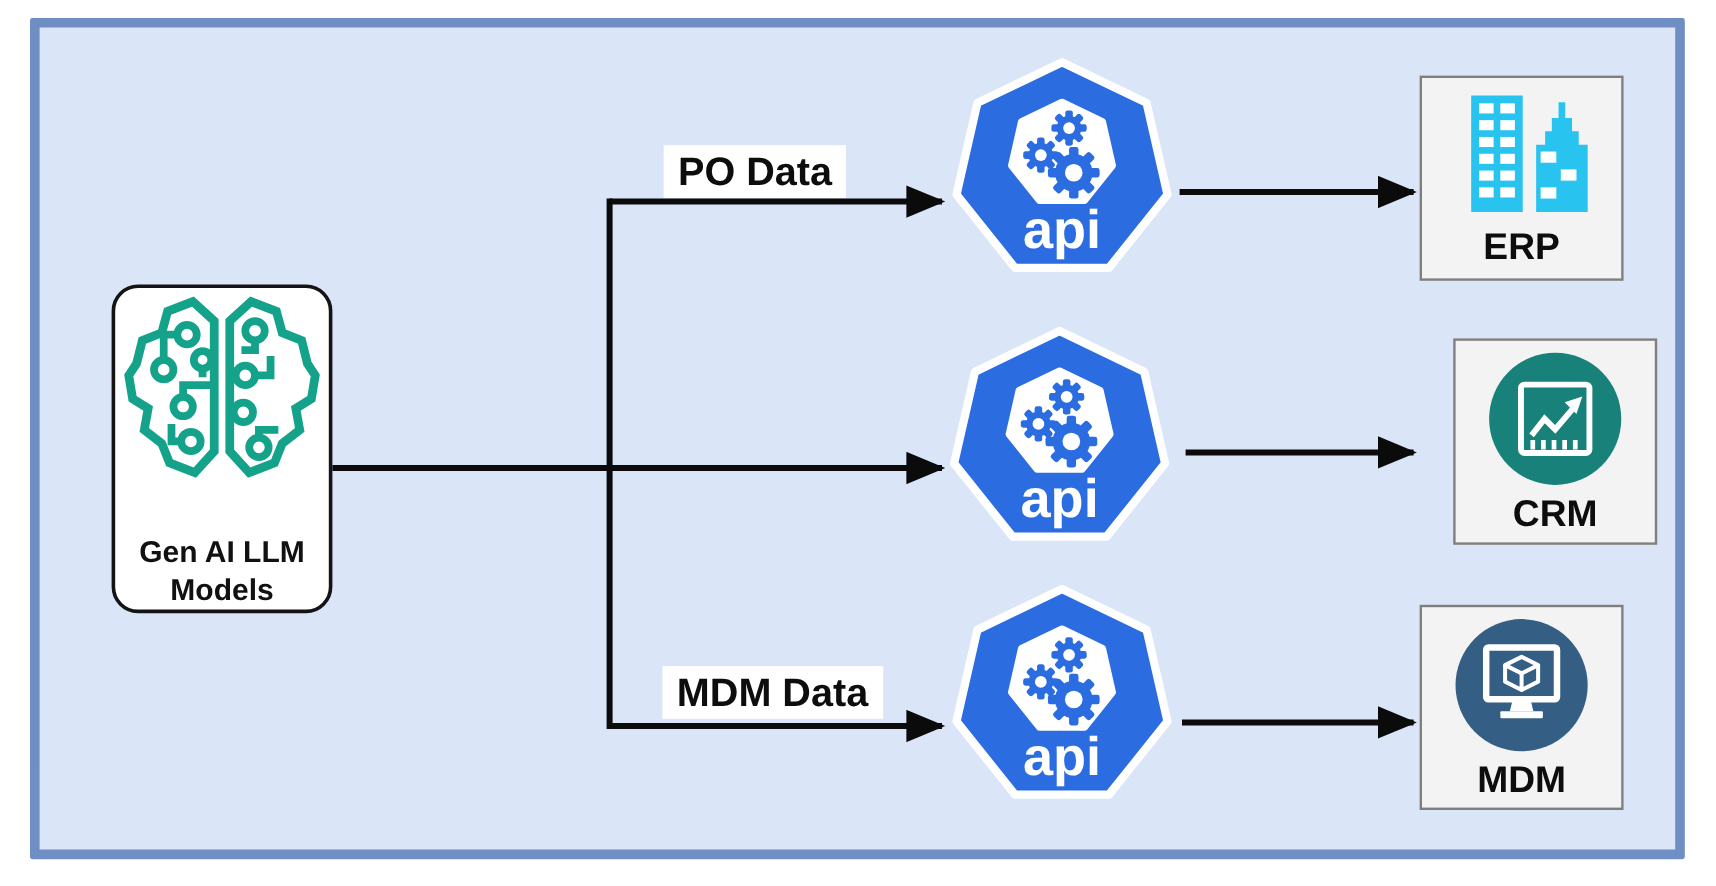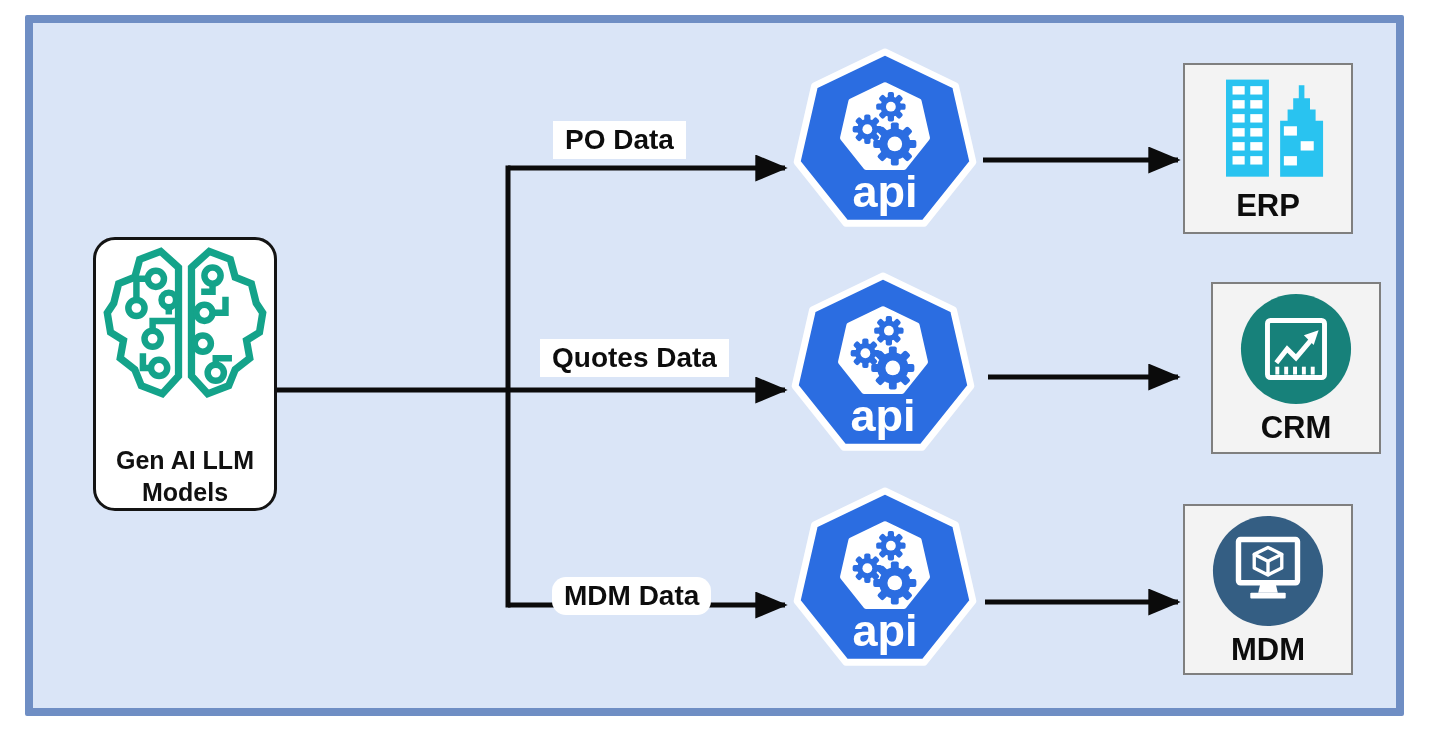--- a/index.html
+++ b/index.html
@@ -5,21 +5,21 @@
   html,body{margin:0;padding:0;background:#ffffff;font-family:"Liberation Sans",sans-serif;}
   .canvas{position:relative;width:1430px;height:738px;background:#ffffff;overflow:hidden;}
   .frame{position:absolute;left:25px;top:15px;width:1379px;height:701px;box-sizing:border-box;
          border:8px solid #6F8EC4;background:#DAE5F7;border-radius:2px;}
   .abs{position:absolute;}
   .llm-box{left:93px;top:237px;width:184px;height:274px;box-sizing:border-box;background:#ffffff;
            border:3px solid #141414;border-radius:22px;display:flex;flex-direction:column;
            align-items:center;justify-content:flex-start;gap:32px;}
   .llm-label{font-weight:bold;font-size:25px;line-height:32px;color:#111;text-align:center;
              max-width:150px;margin-top:2px;}
-  .flow-label{background:#ffffff;color:#0d0d0d;font-weight:bold;font-size:28px;
+  .flow-label{background:#ffffff;color:#0d0d0d;font-weight:bold;font-size:33px;
               padding:3px 12px;white-space:nowrap;}
   .api-icon{width:196px;height:196px;}
   .target-box{left:1183px;width:170px;box-sizing:border-box;background:#F3F3F3;border:2px solid #7F7F7F;
               display:flex;flex-direction:column;align-items:center;justify-content:center;}
   .target-label{font-weight:bold;font-size:31px;color:#0d0d0d;margin-top:2px;}
   .connectors{left:0;top:0;width:1430px;height:738px;pointer-events:none;}
   svg{display:block;}
 </style>
 </head>
 <body>
@@ -101,22 +101,21 @@
         <circle cx="134" cy="44" r="10"></circle>
         <circle cx="124" cy="90" r="10"></circle>
         <circle cx="122" cy="128" r="10"></circle>
         <circle cx="138" cy="164" r="10"></circle>
       </g>
     </svg>
     <div class="llm-label">Gen AI LLM Models</div>
   </div>
 
   <div class="flow-label abs" style="left:553px;top:121px;">PO Data</div>
-  <div class="flow-label abs" style="left:540px;top:339px;">Quotes Data</div>
-  <div class="flow-label abs" style="left:552px;top:577px;border-radius:14px;">MDM Data</div>
+  <div class="flow-label abs" style="left:552px;top:555px;">MDM Data</div>
 
   <svg class="api-icon abs" style="left:787px;top:44px;" viewBox="0 0 200 200">
     <polygon points="100,8 171.9,42.6 189.7,120.5 139.9,182.9 60.1,182.9 10.3,120.5 28.1,42.6" fill="#2B6DE1" stroke="#ffffff" stroke-width="7" stroke-linejoin="round"></polygon>
     <polygon points="100,42 134.4,58.5 142.9,95.8 119.1,125.6 80.9,125.6 57.1,95.8 65.6,58.5" fill="#ffffff" stroke="#ffffff" stroke-width="6" stroke-linejoin="round"></polygon>
     <use href="#gearS" x="82" y="87"></use>
     <use href="#gearS" x="106" y="64"></use>
     <use href="#gearL" x="110" y="102"></use>
     <text x="100" y="166" text-anchor="middle" font-size="46" font-weight="bold" fill="#ffffff" font-family="Liberation Sans, sans-serif">api</text>
   </svg>
 

